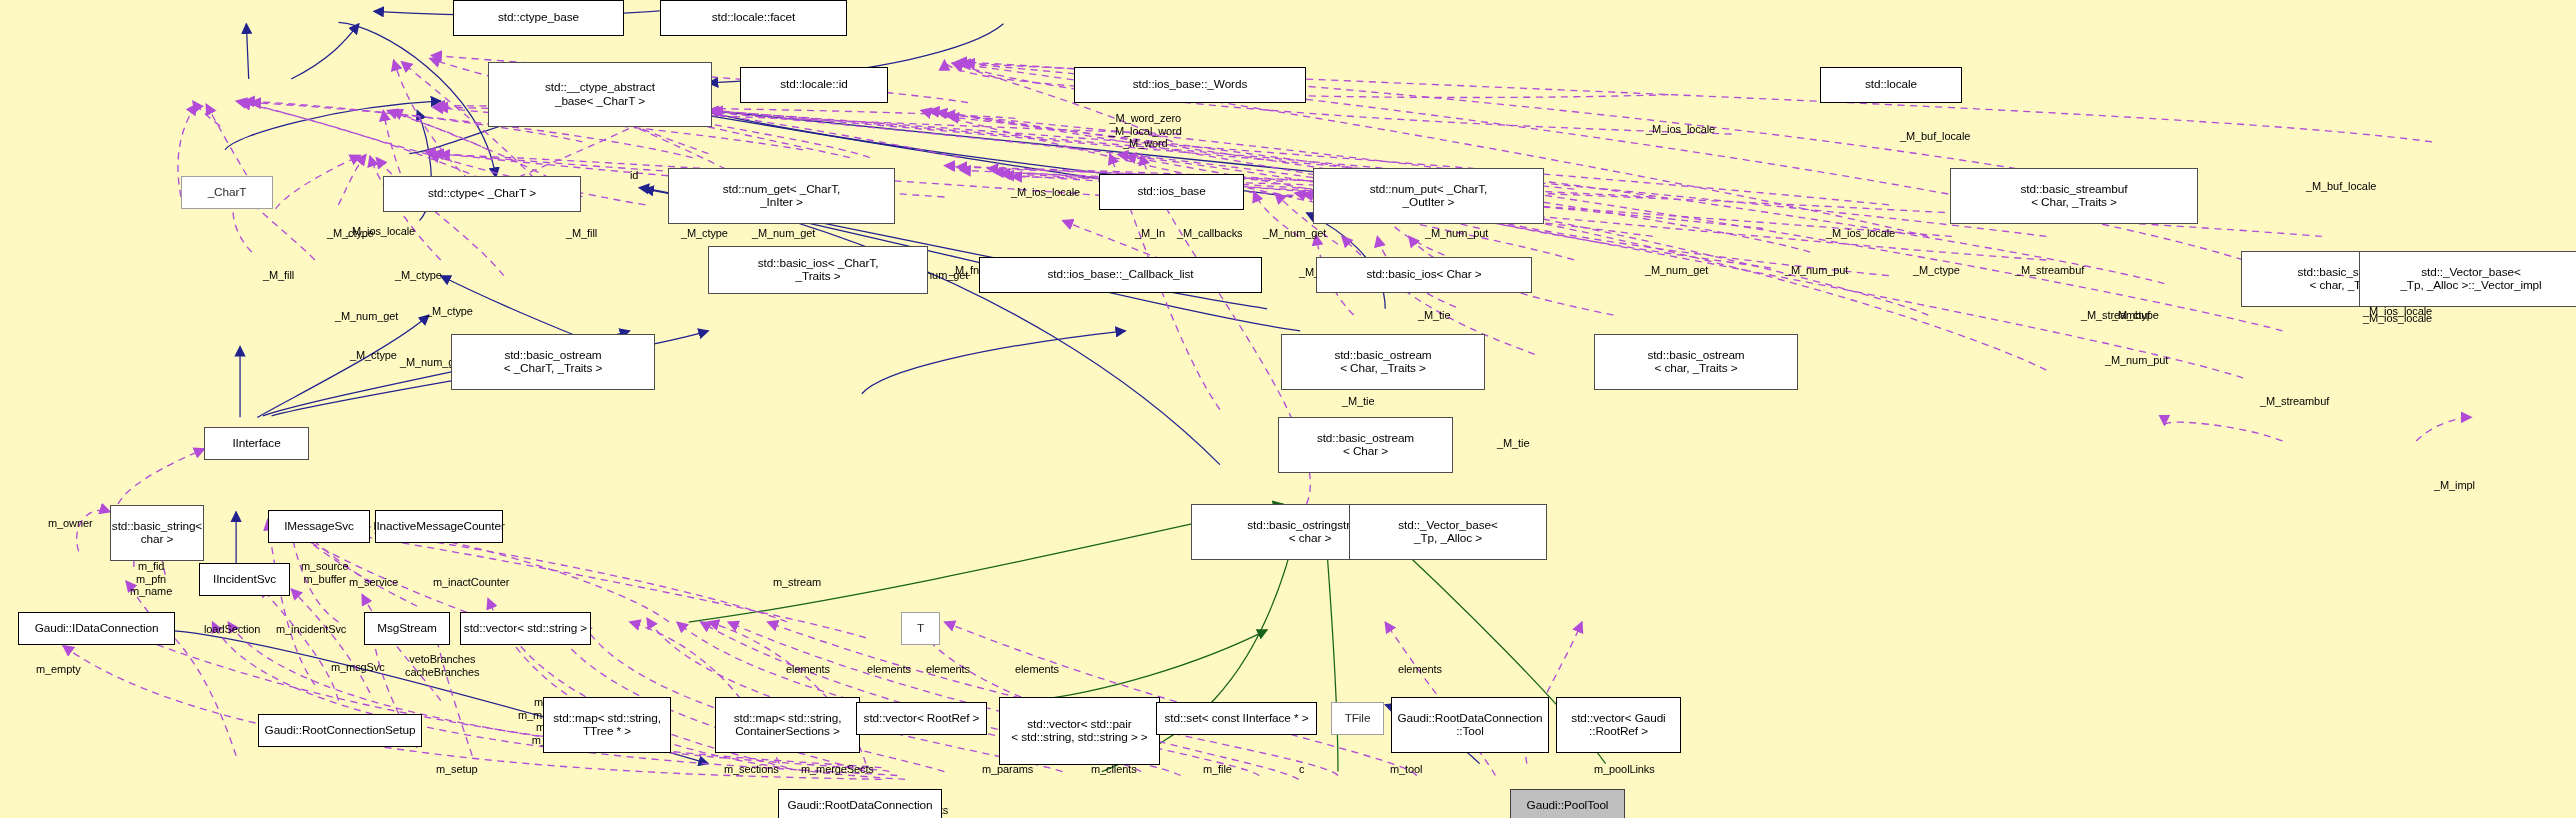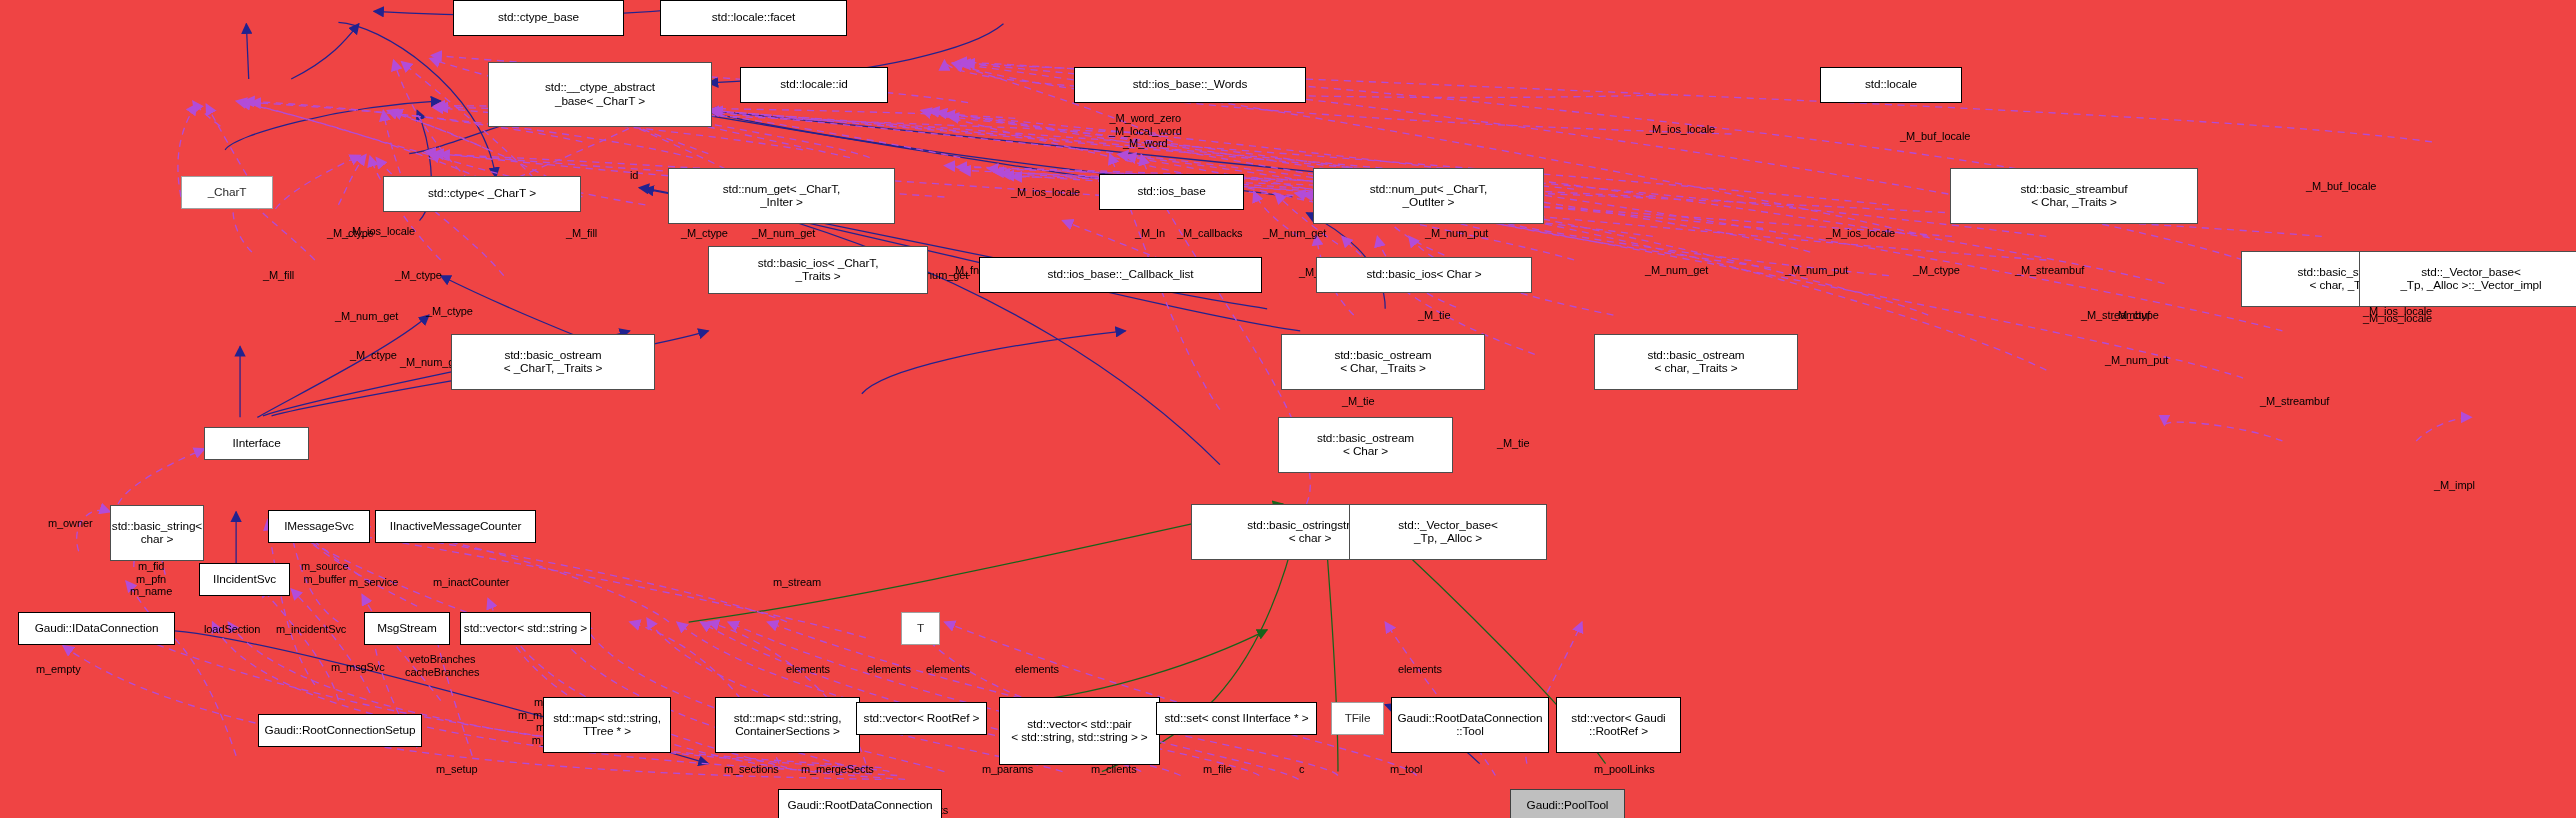--- a/index.html
+++ b/index.html
@@ -1,18 +1,18 @@
 <!DOCTYPE html>
 <html style="font-size:12.6px"><head>
 <meta charset="utf-8">
 <title>Gaudi::PoolTool Collaboration Diagram</title>
 <style>
   html,body{margin:0;padding:0;background:#ffffff;}
   body{font-family:"Liberation Sans","DejaVu Sans",sans-serif;}
-  #canvas{position:relative;width:2576px;height:819px;background:#ef4444;overflow:hidden;}
+  #canvas{position:relative;width:2576px;height:819px;background:#fef9c3;overflow:hidden;}
   svg#edges{position:absolute;left:0;top:0;width:2576px;height:819px;pointer-events:none;}
   .node{
     position:absolute;
     box-sizing:border-box;
     background:#ffffff;
     border:0.8px solid #000000;
     color:#000000;
     font-size:11.8px;
     line-height:13.4px;
     text-align:center;
@@ -240,21 +240,21 @@
       <div class="node thick" style="left: 1278px; top: 417px; width: 175px; height: 56px;">std::basic_ostream
 &lt; Char &gt;</div>
       <div class="node thick" style="left: 1191px; top: 504px; width: 238px; height: 56px;">std::basic_ostringstream
 &lt; char &gt;</div>
       <div class="node thick" style="left: 1349px; top: 504px; width: 198px; height: 56px;">std::_Vector_base&lt;
 _Tp, _Alloc &gt;</div>
       <div class="node thick" style="left: 204px; top: 427px; width: 105px; height: 33px;">IInterface</div>
       <div class="node thick" style="left: 110px; top: 505px; width: 94px; height: 56px;">std::basic_string&lt;
 char &gt;</div>
       <div class="node" style="left: 268px; top: 510px; width: 102px; height: 33px;">IMessageSvc</div>
-      <div class="node" style="left: 375px; top: 510px; width: 161px; height: 33px;">IInactiveMessageCounter</div>
+      <div class="node" style="left: 375px; top: 510px; width: 128px; height: 33px;">IInactiveMessageCounter</div>
       <div class="node" style="left: 199px; top: 563px; width: 91px; height: 33px;">IIncidentSvc</div>
       <div class="node" style="left: 18px; top: 612px; width: 157px; height: 33px;">Gaudi::IDataConnection</div>
       <div class="node" style="left: 364px; top: 612px; width: 86px; height: 33px;">MsgStream</div>
       <div class="node" style="left: 460px; top: 612px; width: 131px; height: 33px;">std::vector&lt; std::string &gt;</div>
       <div class="node light" style="left: 901px; top: 612px; width: 39px; height: 33px;">T</div>
       <div class="node" style="left: 258px; top: 702px; width: 164px; height: 33px; margin-top: 12px;">Gaudi::RootConnectionSetup</div>
       <div class="node" style="left: 543px; top: 697px; width: 128px; height: 56px;">std::map&lt; std::string,
 TTree * &gt;</div>
       <div class="node" style="left: 715px; top: 697px; width: 145px; height: 56px;">std::map&lt; std::string,
 ContainerSections &gt;</div>

